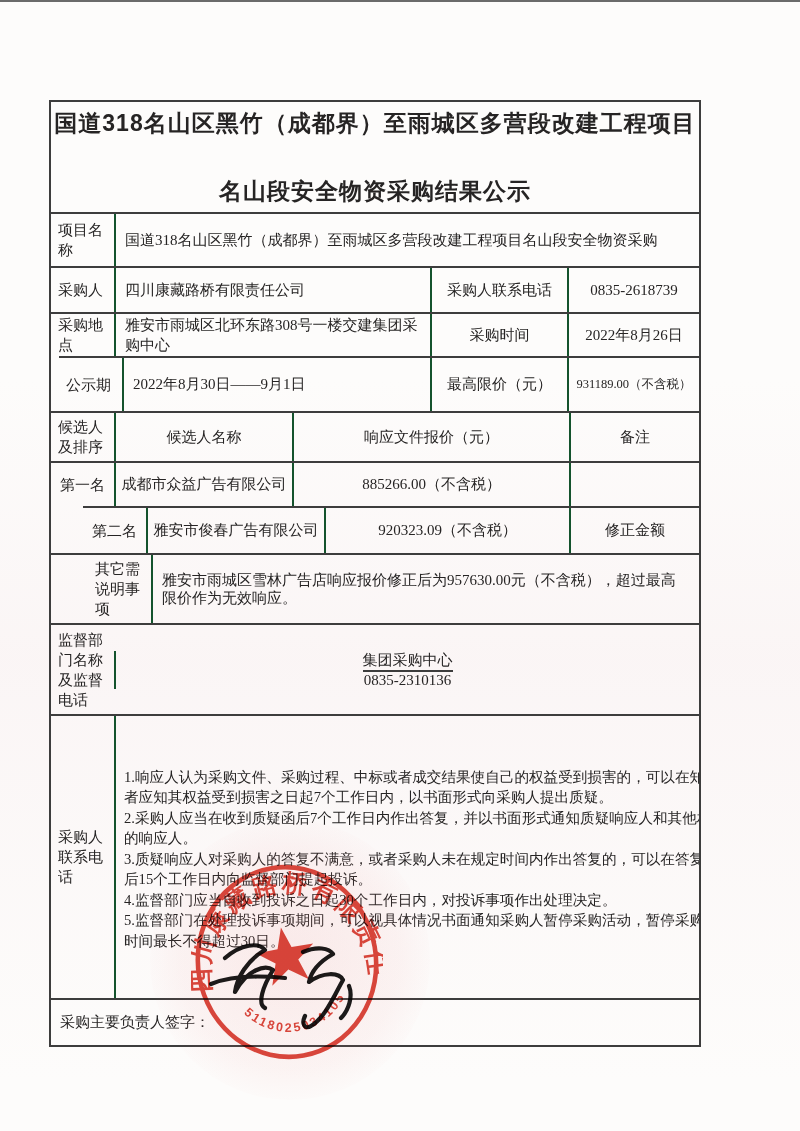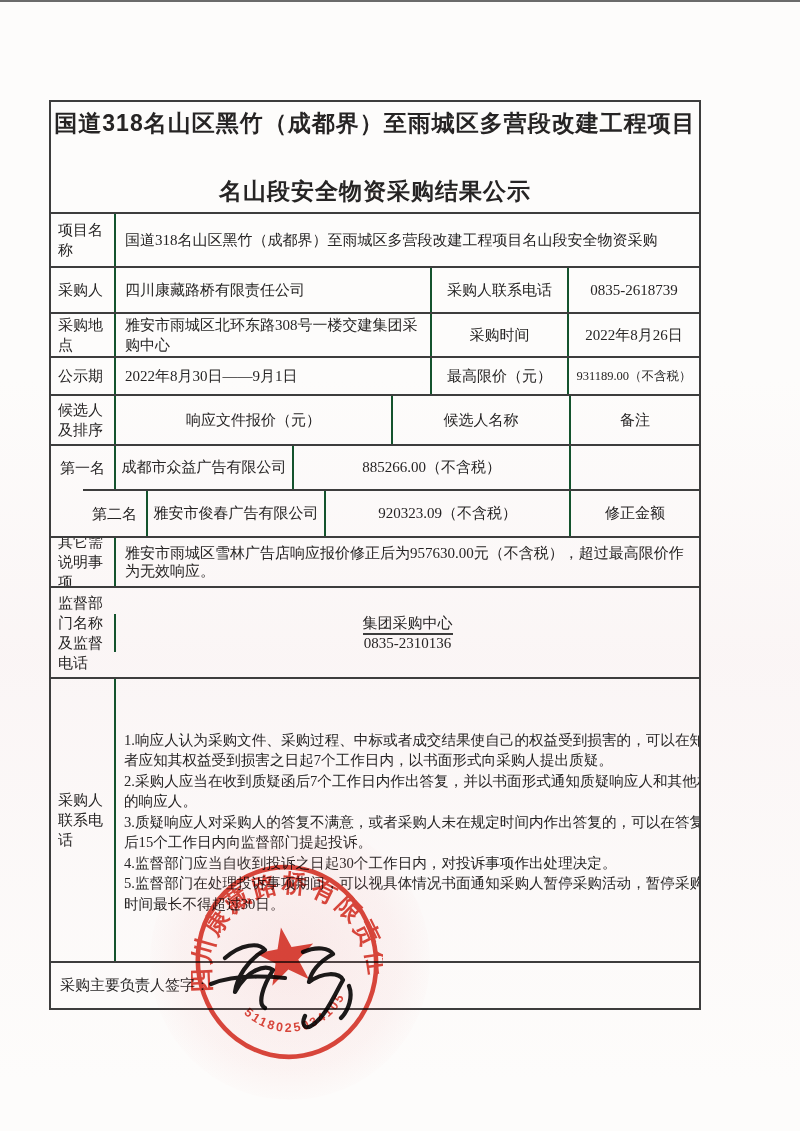--- a/index.html
+++ b/index.html
@@ -73,49 +73,49 @@
     <div class="cell wA3 center">0835-2618739</div>
   </div>
 
   <div class="row" style="height:44px;">
     <div class="cell nl c-label">采购地点</div>
     <div class="cell grow left" style="line-height:20px;">雅安市雨城区北环东路308号一楼交建集团采购中心</div>
     <div class="cell wA2 center">采购时间</div>
     <div class="cell wA3 center">2022年8月26日</div>
   </div>
 
-  <div class="row" style="height:38px;">
+  <div class="row" style="height:55px;margin-left:8px;">
     <div class="cell nl c-label">公示期</div>
     <div class="cell grow left">2022年8月30日——9月1日</div>
     <div class="cell wA2 center">最高限价（元）</div>
     <div class="cell wA3 center small-num">931189.00（不含税）</div>
   </div>
 
   <div class="row" style="height:50px;">
     <div class="cell nl c-label">候选人及排序</div>
+    <div class="cell wB1 center">候选人名称</div>
     <div class="cell grow center">响应文件报价（元）</div>
-    <div class="cell wB1 center">候选人名称</div>
     <div class="cell wB3 center">备注</div>
   </div>
 
   <div class="row" style="height:45px;">
     <div class="cell nl c-label" style="justify-content:center;padding:3px 4px;">第一名</div>
     <div class="cell wB1 center">成都市众益广告有限公司</div>
     <div class="cell grow center">885266.00（不含税）</div>
     <div class="cell wB3 center"></div>
   </div>
 
   <div class="row" style="height:47px;margin-left:32px;">
     <div class="cell nl c-label" style="justify-content:center;padding:3px 4px;">第二名</div>
     <div class="cell wB1 center">雅安市俊春广告有限公司</div>
     <div class="cell grow center">920323.09（不含税）</div>
     <div class="cell wB3 center">修正金额</div>
   </div>
 
-  <div class="row" style="height:50px;">
+  <div class="row" style="height:70px;padding-left:37px;">
     <div class="cell nl c-label">其它需说明事项</div>
     <div class="cell grow left" style="line-height:18px;">雅安市雨城区雪林广告店响应报价修正后为957630.00元（不含税），超过最高限价作为无效响应。</div>
   </div>
 
   <div class="row" style="height:91px;align-items:center;">
     <div class="cell nl c-label">监督部门名称及监督电话</div>
     <div class="cell sup-right" style="padding:0;">
       <div class="sup-cell divide">集团采购中心</div>
       <div class="sup-cell">0835-2310136</div>
     </div>

